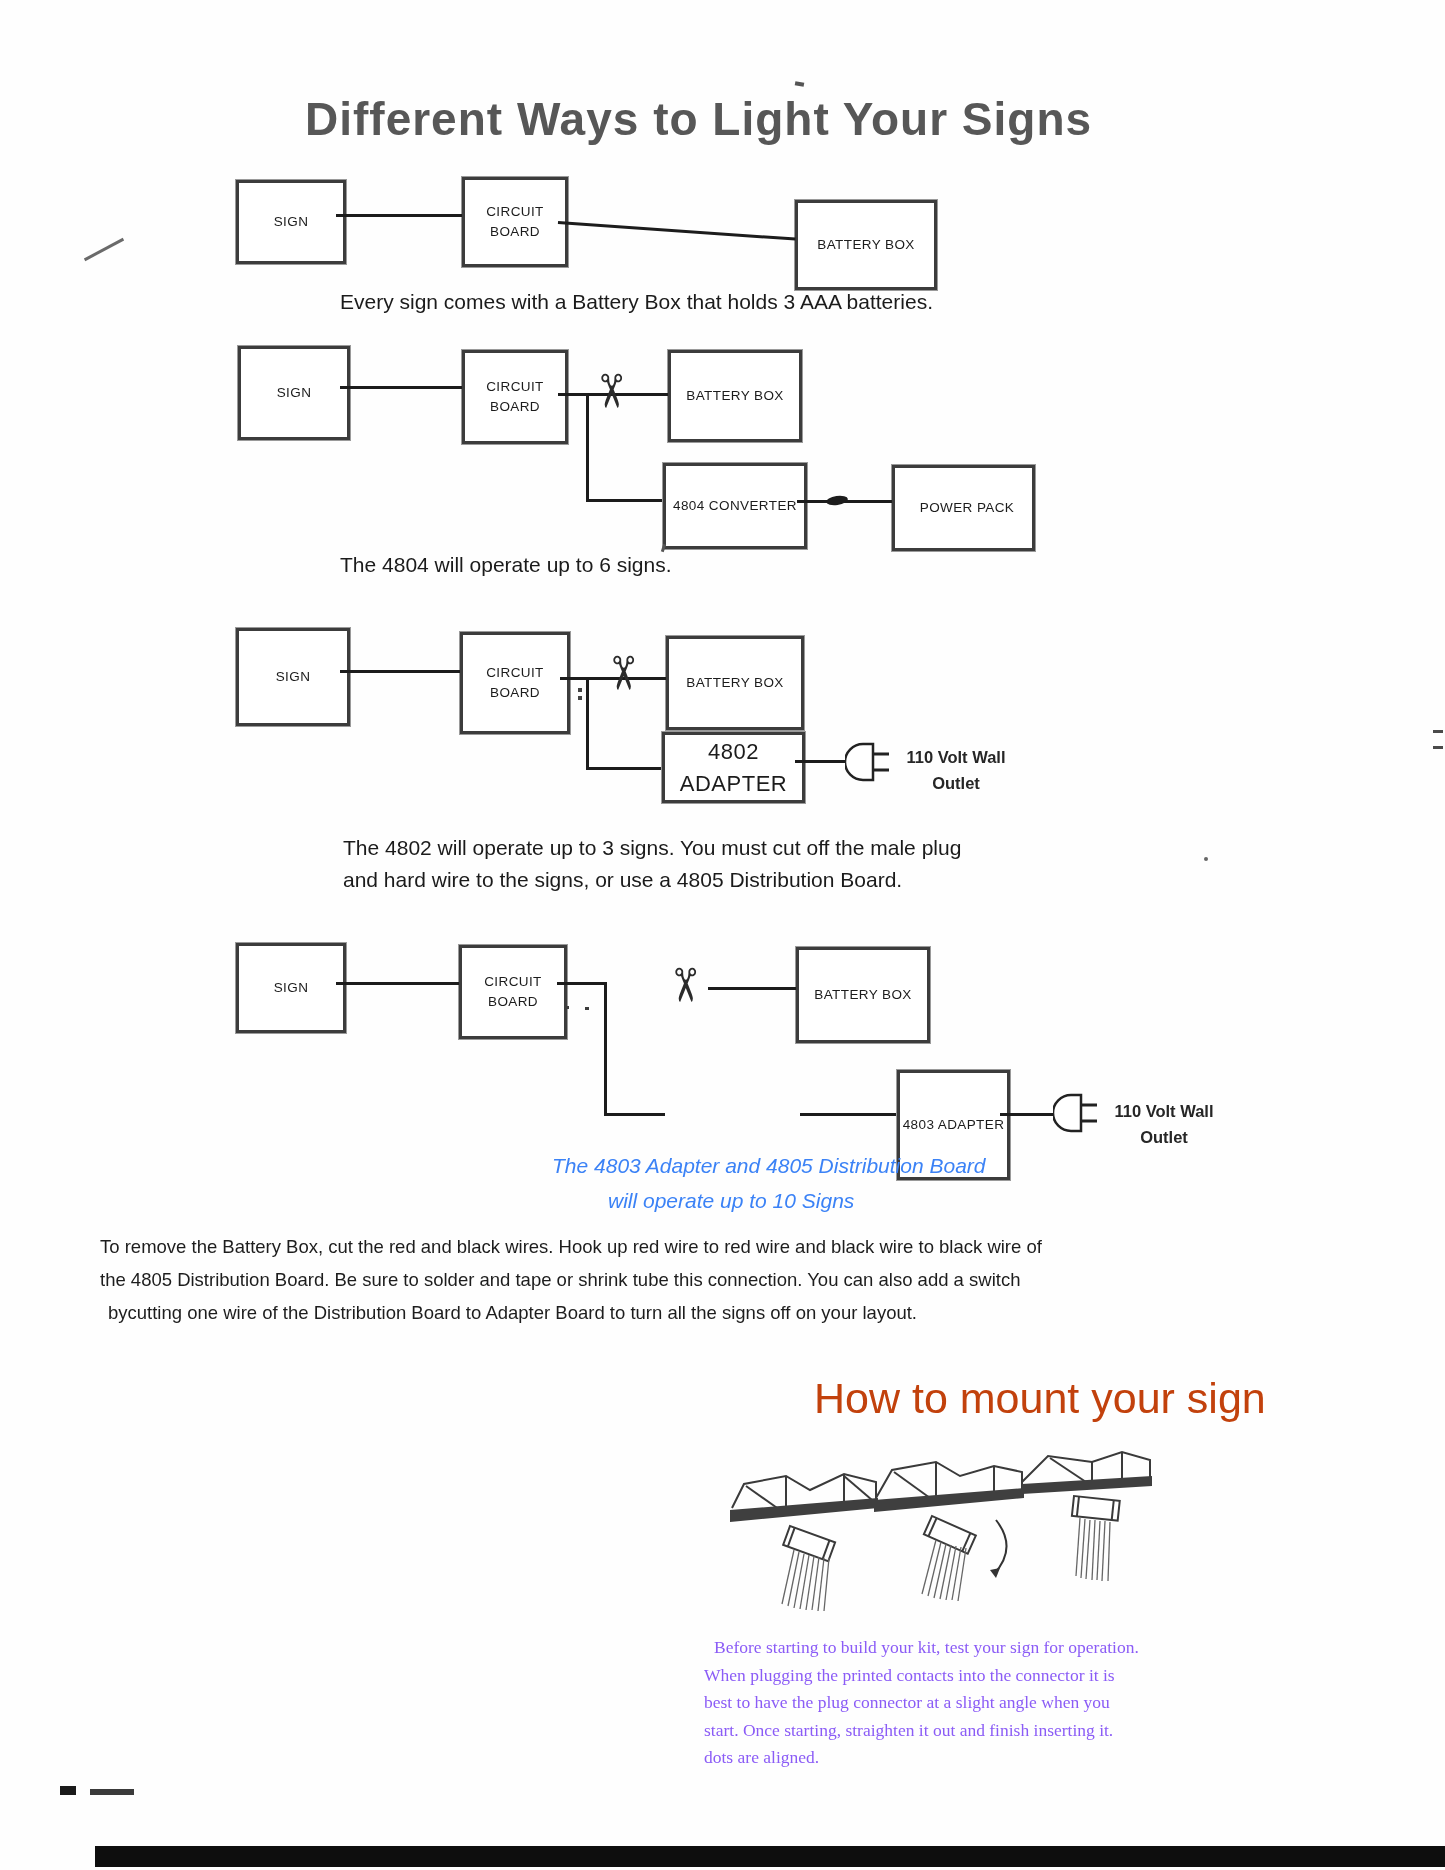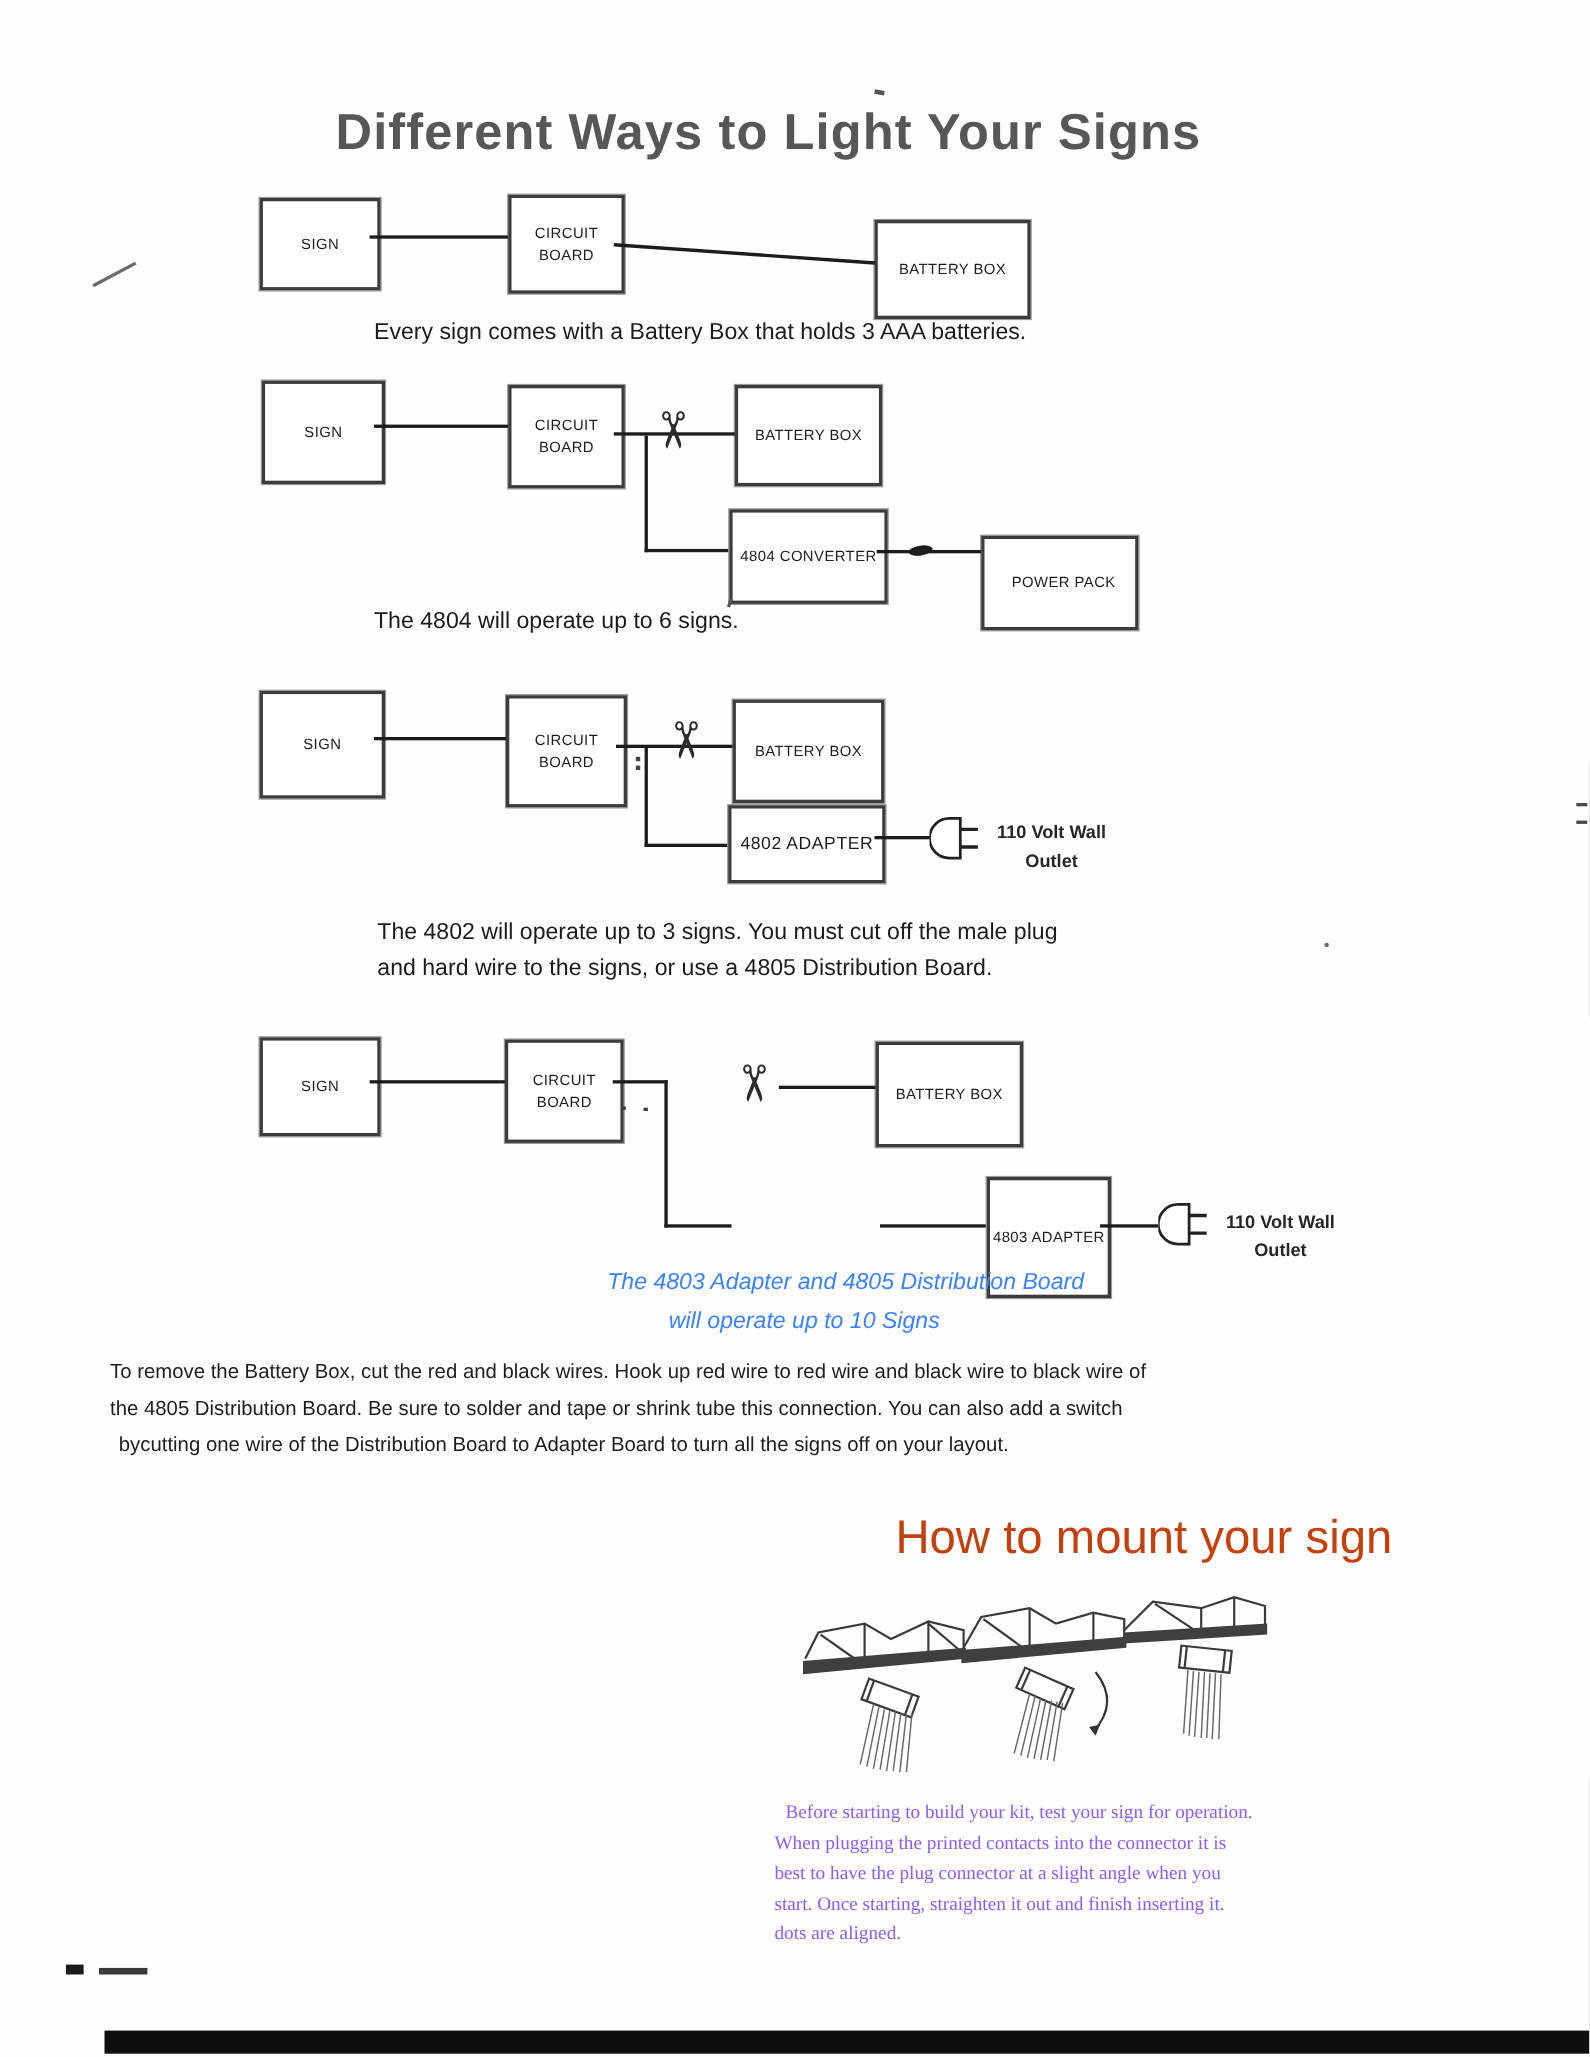--- a/index.html
+++ b/index.html
@@ -5,21 +5,21 @@
   html,body{margin:0;padding:0;background:#d9d9d9;}
   .page{position:relative;width:1445px;height:1870px;background:#fefefe;overflow:hidden;
         font-family:"Liberation Sans",sans-serif;color:#1f1f1f;}
   .abs{position:absolute;}
   .title{position:absolute;font-weight:bold;font-size:46px;letter-spacing:1px;color:#575757;
          white-space:nowrap;}
   .box{position:absolute;background:#fff;border:3px solid #3c3c3c;box-shadow:0 0 0 1px #9a9a9a;
        display:flex;align-items:center;justify-content:center;text-align:center;
        font-size:13.5px;letter-spacing:.4px;line-height:1.45;color:#1c1c1c;padding:2px;}
   .pad-wrap{padding:2px 14px;}
-  .box-lg{font-size:16px;letter-spacing:.5px;}
+  .box-lg{font-size:22px;letter-spacing:.5px;}
   .hline{position:absolute;height:3px;background:#1c1c1c;}
   .vline{position:absolute;width:3px;background:#1c1c1c;}
   .caption{position:absolute;font-size:21px;color:#1b1b1b;white-space:nowrap;}
   .caption-it{position:absolute;font-size:21px;font-style:italic;color:#3b82f6;white-space:nowrap;}
   .scissors{position:absolute;font-size:46px;color:#2b2b2b;transform:rotate(90deg);line-height:1;
             font-family:"DejaVu Sans",sans-serif;}
   .outlet{position:absolute;width:118px;text-align:center;font-size:16.5px;font-weight:600;
           line-height:26px;color:#262626;}
   .notes{position:absolute;left:100px;top:1230px;font-size:18.5px;line-height:33px;color:#1d1d1d;}
   .notes div{white-space:nowrap;}
@@ -51,21 +51,21 @@
 
   <div class="box" style="left:238px;top:346px;width:102px;height:84px;">SIGN</div>
   <div class="box" style="left:462px;top:350px;width:96px;height:84px;">CIRCUIT BOARD</div>
   <div class="box" style="left:668px;top:350px;width:124px;height:82px;">BATTERY BOX</div>
   <div class="hline" style="left:340px;top:386px;width:122px;"></div>
   <div class="hline" style="left:558px;top:393px;width:110px;"></div>
   <div class="scissors" style="left:592px;top:368px;">✂</div>
   <div class="vline" style="left:586px;top:396px;height:106px;"></div>
   <div class="hline" style="left:586px;top:499px;width:78px;"></div>
   <div class="box" style="left:663px;top:463px;width:134px;height:76px;">4804 CONVERTER</div>
-  <div class="box pad-wrap" style="left:892px;top:487px;width:102px;height:76px;padding-left:21px;">POWER PACK</div>
+  <div class="box pad-wrap" style="left:892px;top:465px;width:102px;height:76px;padding-left:21px;">POWER PACK</div>
   <div class="hline" style="left:797px;top:500px;width:95px;"></div>
   <div class="dot-diamond" style="left:826px;top:496px;"></div>
   <div class="caption" style="left:340px;top:553px;">The 4804 will operate up to 6 signs.</div>
 
   <div class="box" style="left:236px;top:628px;width:104px;height:88px;">SIGN</div>
   <div class="box" style="left:460px;top:632px;width:100px;height:92px;">CIRCUIT BOARD</div>
   <div class="box" style="left:666px;top:636px;width:128px;height:84px;">BATTERY BOX</div>
   <div class="hline" style="left:340px;top:670px;width:120px;"></div>
   <div class="hline" style="left:560px;top:677px;width:106px;"></div>
   <div class="scissors" style="left:604px;top:650px;">✂</div>

